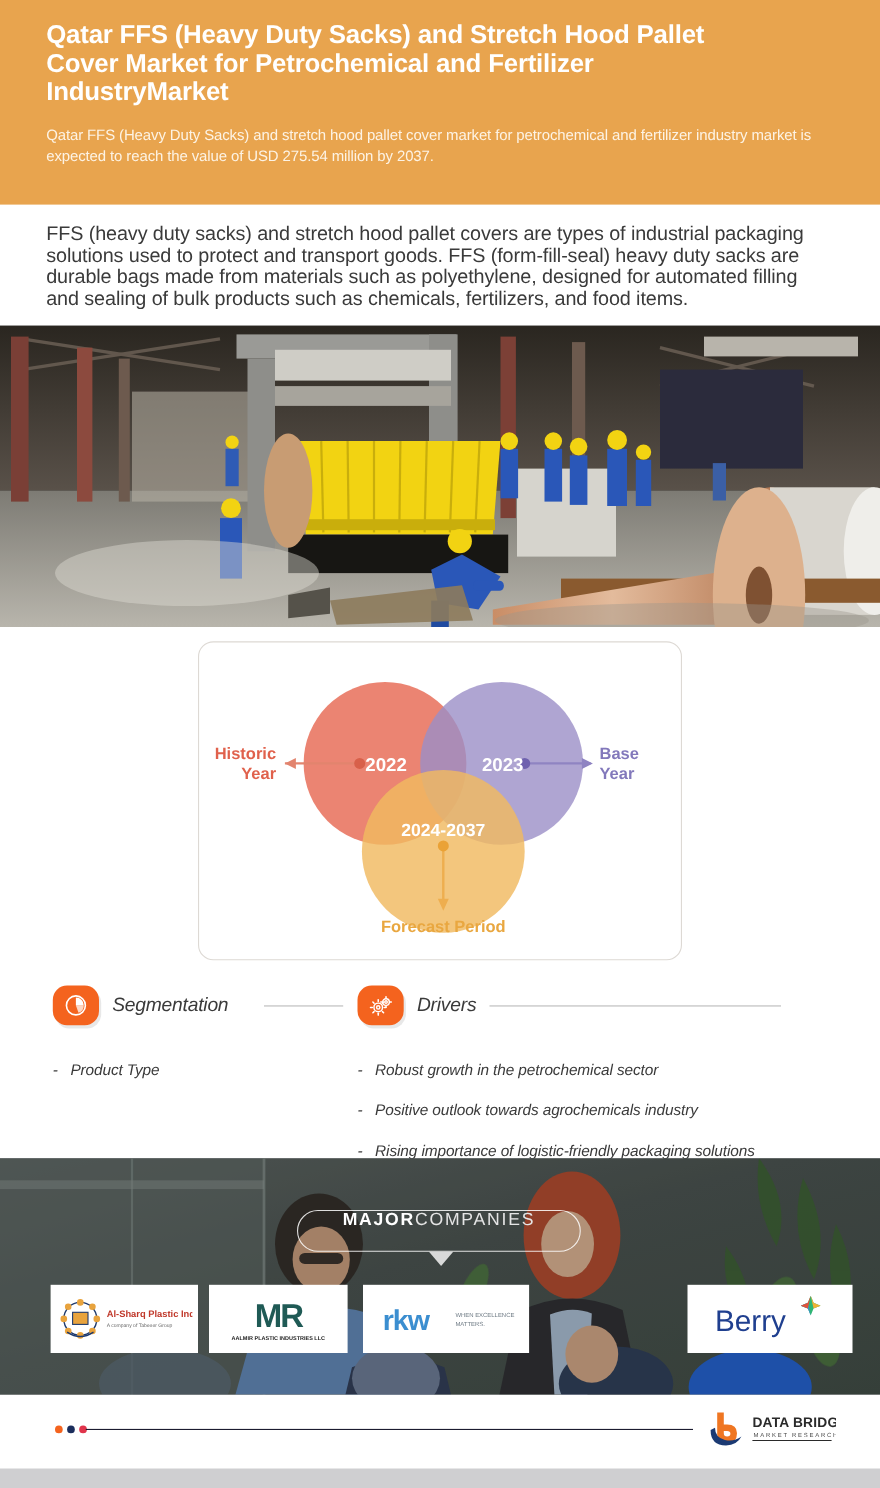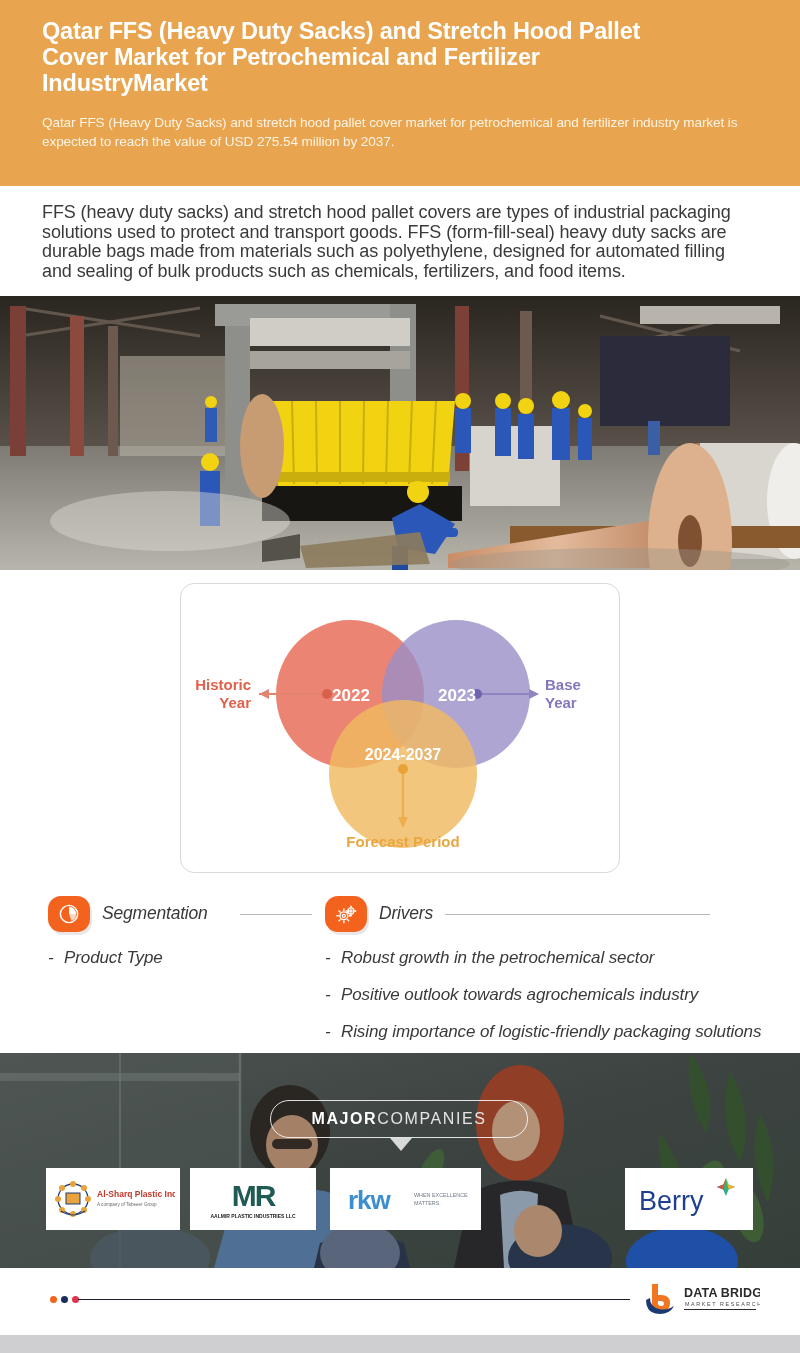--- a/index.html
+++ b/index.html
@@ -93,43 +93,44 @@
     color: #3a3a3a;
     letter-spacing: -0.2px;
   }
   .rule {
     position: absolute;
     height: 1px;
     background: #b9b9b9;
   }
   .bullet {
     position: absolute;
-    font-size: 17px;
+    font-size: 14px;
     color: #3a3a3a;
     letter-spacing: -0.1px;
     white-space: nowrap;
+    margin-top: 16px;
   }
   .bullet .dash { display: inline-block; width: 16px; color: #3a3a3a; }
 
   
   .comp-band {
     position: absolute;
     left: 0; top: 1053px;
     width: 800px; height: 215px;
     overflow: hidden;
     background: #4c5052;
   }
   .comp-band .bg { position: absolute; inset: 0; width: 800px; height: 215px; }
   .major-cap {
     position: absolute;
     left: 270px; top: 47px;
     width: 258px; height: 38px;
     border: 1.4px solid rgba(255,255,255,.85);
     border-radius: 19px;
-    display: flex; align-items: center; justify-content: center;
+    display: flex; justify-content: center;
     letter-spacing: 1.6px;
     font-size: 16px;
   }
   .major-cap .b { color:#ffffff; font-weight: bold; }
   .major-cap .l { color: #e5e5e5; font-weight: normal; }
   .caret {
     position: absolute;
     left: 390px; top: 85px;
     width: 0; height: 0;
     border-left: 11px solid transparent;
@@ -442,21 +443,21 @@
 
     <div class="logo-card" style="left:330px; width:151px;text-align:right;">
       <svg width="128" height="44" viewBox="0 0 128 44">
         <text x="6" y="32" font-family="Liberation Sans, sans-serif" font-size="26" font-weight="bold" fill="#3b8ed0" letter-spacing="-1">rkw</text>
         <text x="72" y="20" font-family="Liberation Sans, sans-serif" font-size="5.4" fill="#6f7b85">WHEN EXCELLENCE</text>
         <text x="72" y="28" font-family="Liberation Sans, sans-serif" font-size="5.4" fill="#6f7b85">MATTERS.</text>
       </svg>
     </div>
 
 
-    <div class="logo-card" style="left:625px; width:128px;text-align:right;">
+    <div class="logo-card" style="left:625px; width:150px;text-align:right;">
       <svg width="120" height="46" viewBox="0 0 120 46">
         <text x="10" y="34" font-family="Liberation Sans, sans-serif" font-size="27" fill="#1f3f8f">Berry</text>
         <g transform="translate(97,11)">
           <polygon points="0,-9 2.6,-2.6 9,0 2.6,2.6 0,9 -2.6,2.6 -9,0 -2.6,-2.6" fill="#2fb673"></polygon>
           <polygon points="0,-9 2.6,-2.6 9,0 2.6,2.6" fill="#f2b134"></polygon>
           <polygon points="0,9 -2.6,2.6 -9,0 -2.6,-2.6" fill="#3b8ed0"></polygon>
           <polygon points="0,-9 -2.6,-2.6 -9,0 -2.6,2.6" fill="#e0533c"></polygon>
         </g>
       </svg>
     </div>

